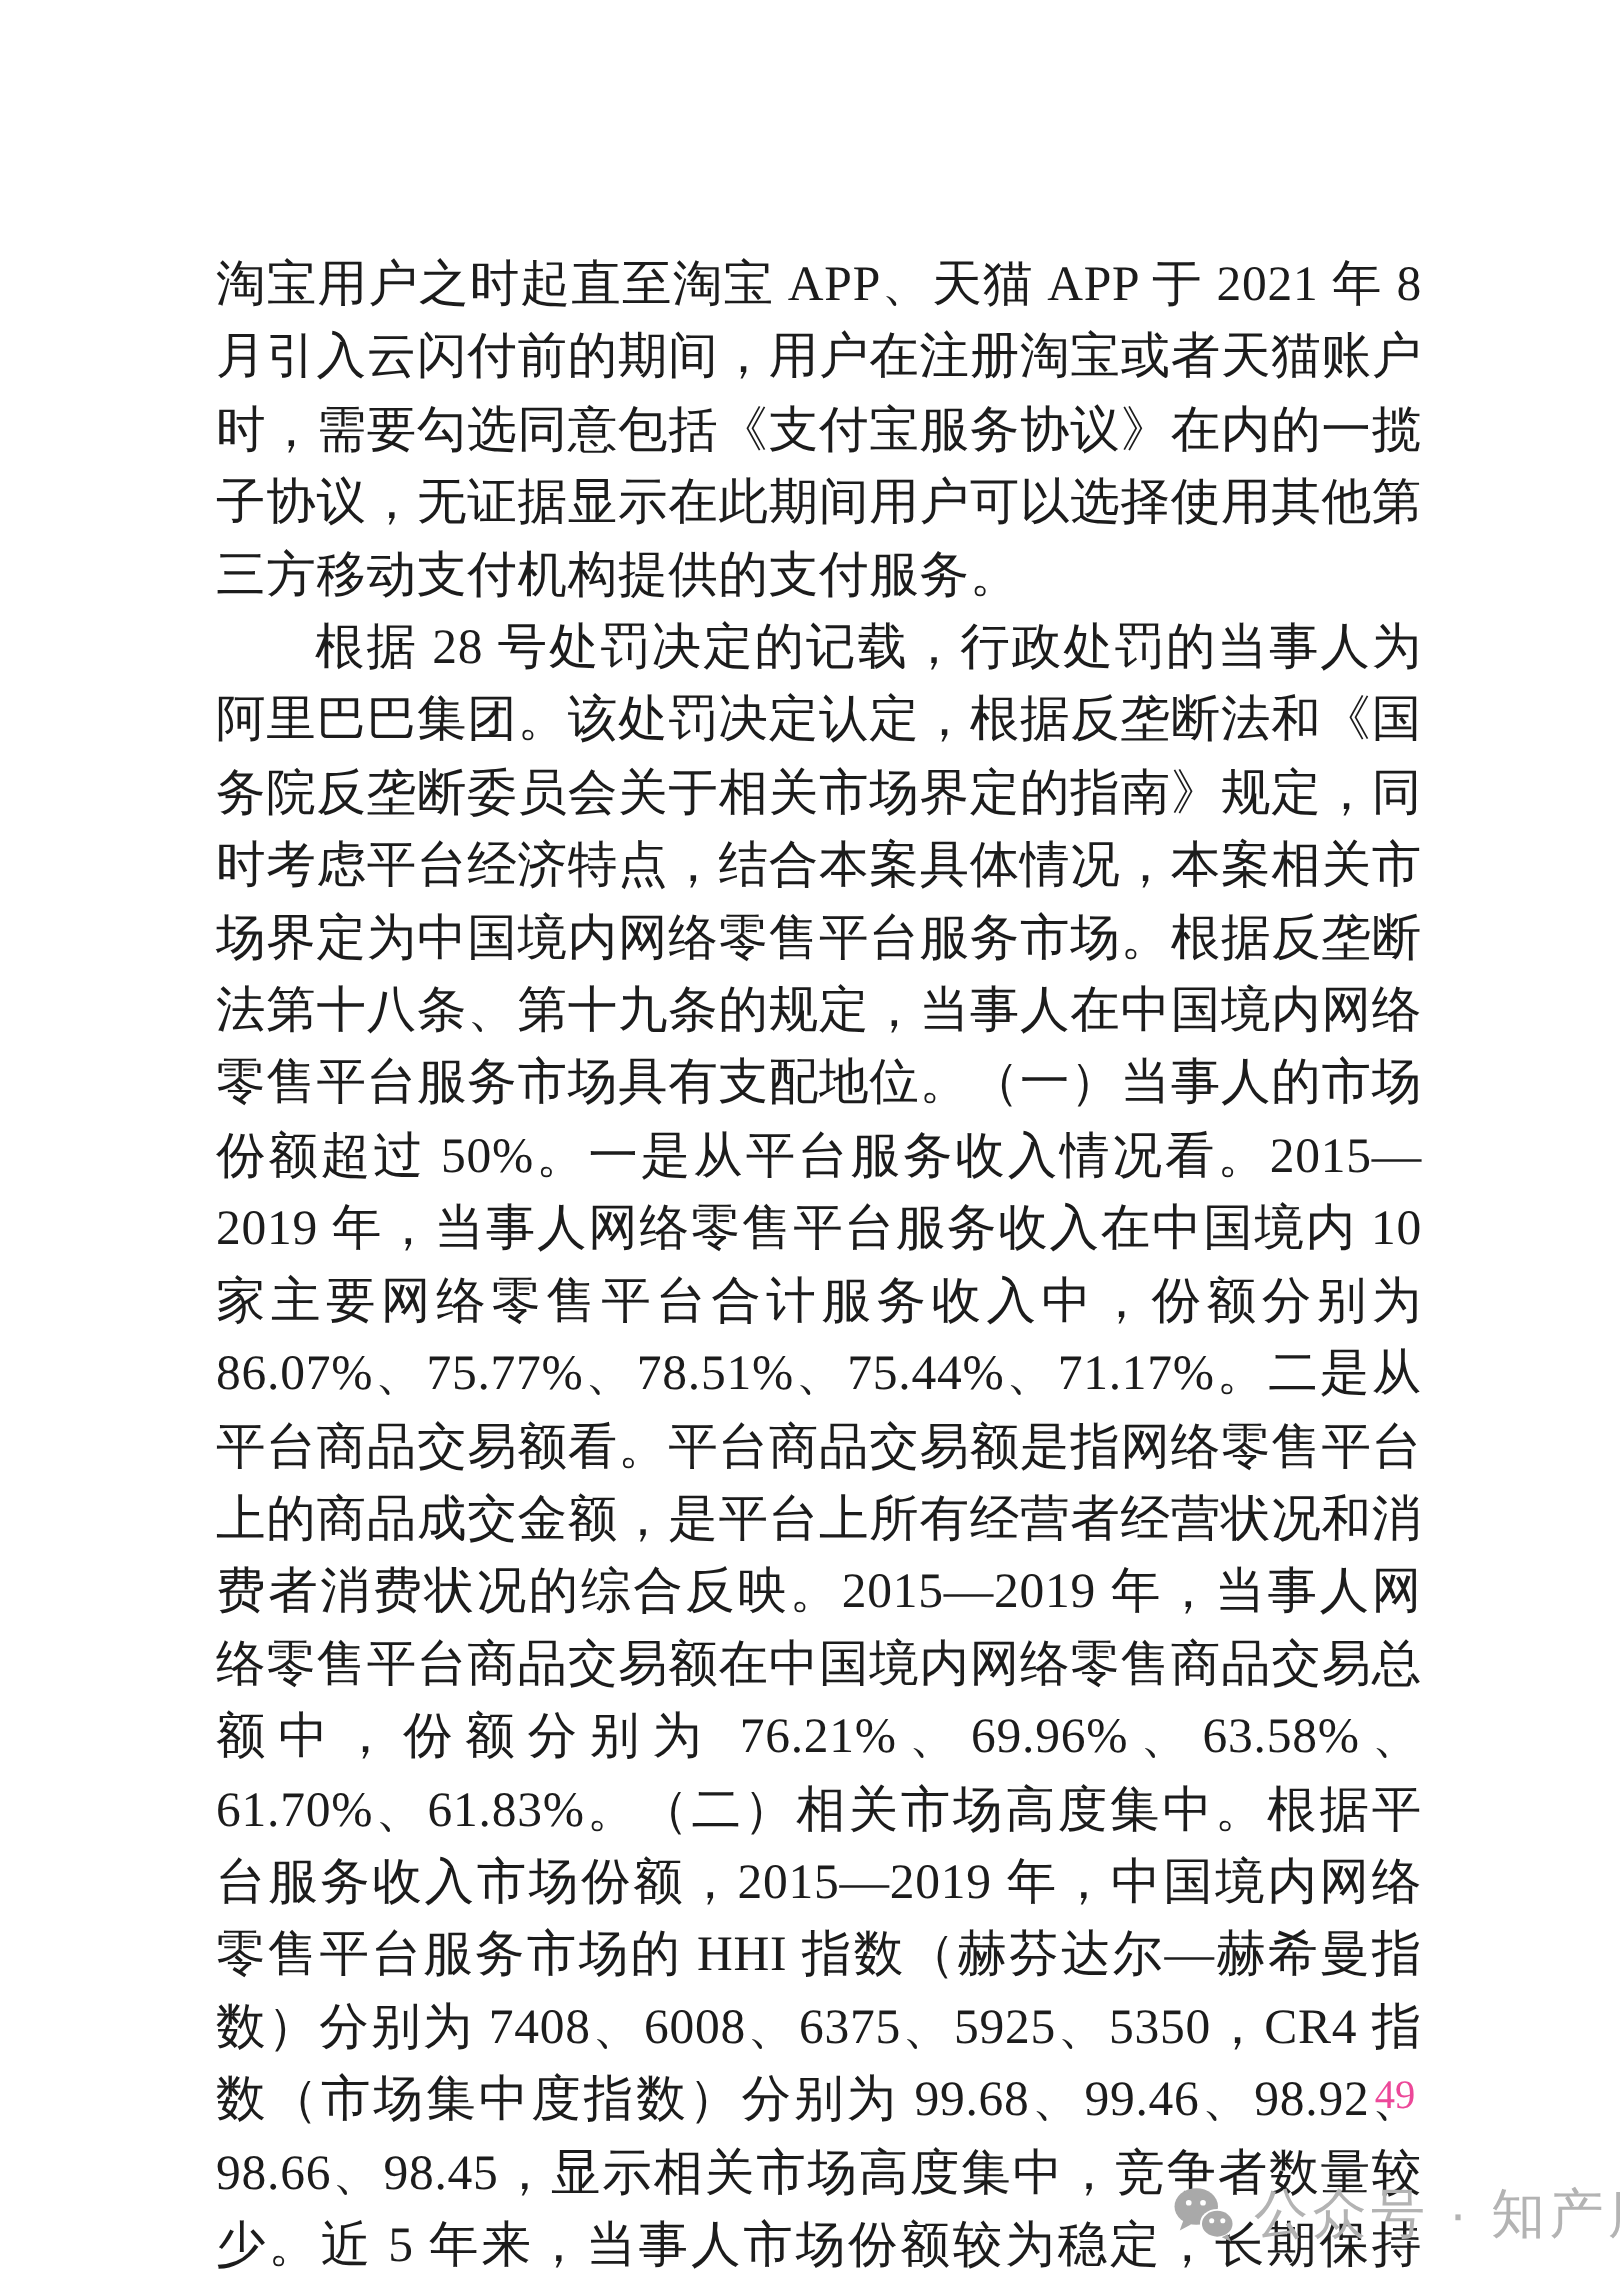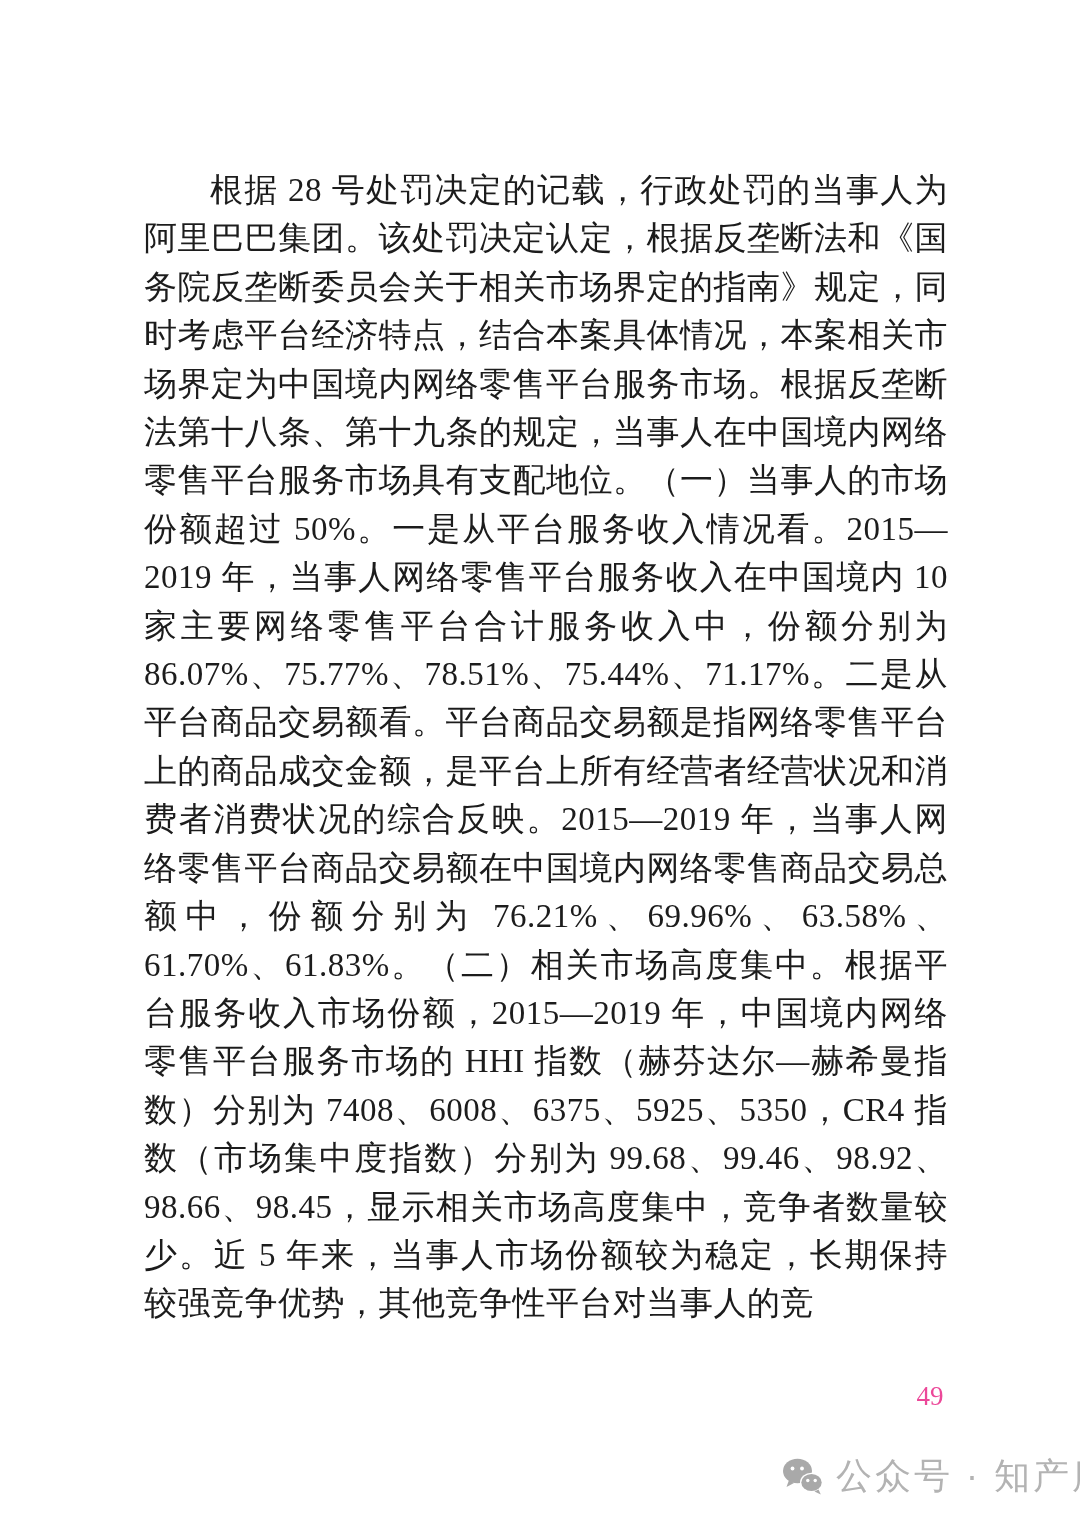--- a/index.html
+++ b/index.html
@@ -69,20 +69,21 @@
     font-family: "Liberation Sans", "DejaVu Sans", sans-serif;
     white-space: nowrap;
   }
 </style>
 </head>
 <body>
 
 <div class="page">
 
   <div class="body-text">
+    <p class="para">淘宝用户之时起直至淘宝 APP、天猫 APP 于 2021 年 8 月引入云闪付前的期间，用户在注册淘宝或者天猫账户时，需要勾选同意包括《支付宝服务协议》在内的一揽子协议，无证据显示在此期间用户可以选择使用其他第三方移动支付机构提供的支付服务。</p>
     <p class="para indent">根据 28 号处罚决定的记载，行政处罚的当事人为阿里巴巴集团。该处罚决定认定，根据反垄断法和《国务院反垄断委员会关于相关市场界定的指南》规定，同时考虑平台经济特点，结合本案具体情况，本案相关市场界定为中国境内网络零售平台服务市场。根据反垄断法第十八条、第十九条的规定，当事人在中国境内网络零售平台服务市场具有支配地位。（一）当事人的市场份额超过 50%。一是从平台服务收入情况看。2015—2019 年，当事人网络零售平台服务收入在中国境内 10 家主要网络零售平台合计服务收入中，份额分别为 86.07%、75.77%、78.51%、75.44%、71.17%。二是从平台商品交易额看。平台商品交易额是指网络零售平台上的商品成交金额，是平台上所有经营者经营状况和消费者消费状况的综合反映。2015—2019 年，当事人网络零售平台商品交易额在中国境内网络零售商品交易总额中，份额分别为 76.21%、69.96%、63.58%、61.70%、61.83%。（二）相关市场高度集中。根据平台服务收入市场份额，2015—2019 年，中国境内网络零售平台服务市场的 HHI 指数（赫芬达尔—赫希曼指数）分别为 7408、6008、6375、5925、5350，CR4 指数（市场集中度指数）分别为 99.68、99.46、98.92、98.66、98.45，显示相关市场高度集中，竞争者数量较少。近 5 年来，当事人市场份额较为稳定，长期保持较强竞争优势，其他竞争性平台对当事人的竞</p>
   </div>
 
   <div class="page-number">49</div>
 
   <div class="footer-watermark">
     <span class="wechat-icon">
       <svg viewBox="0 0 42 37" xmlns="http://www.w3.org/2000/svg" aria-hidden="true">
 
         <ellipse cx="15.5" cy="13" rx="14.5" ry="12.2" fill="#a9a9a9"></ellipse>

